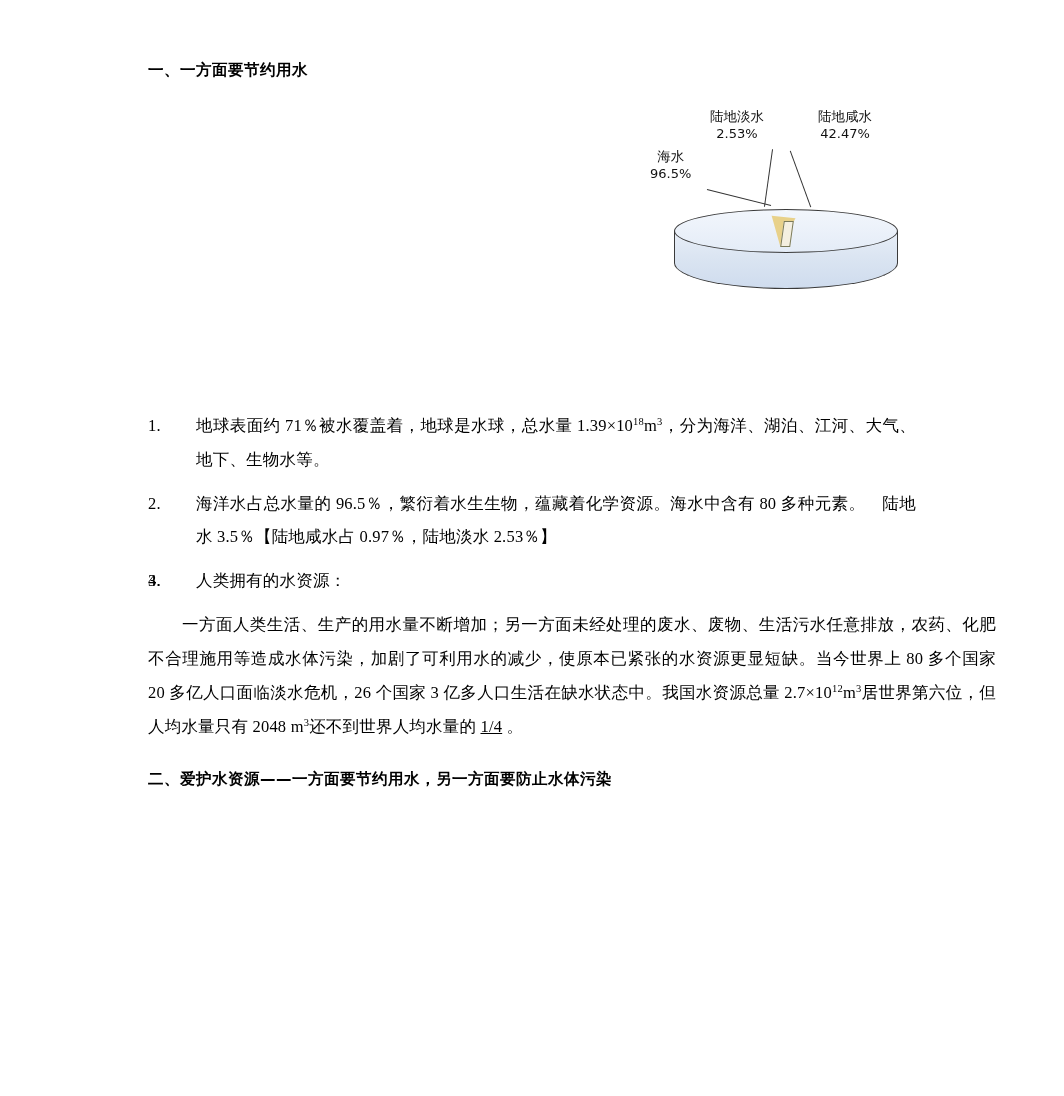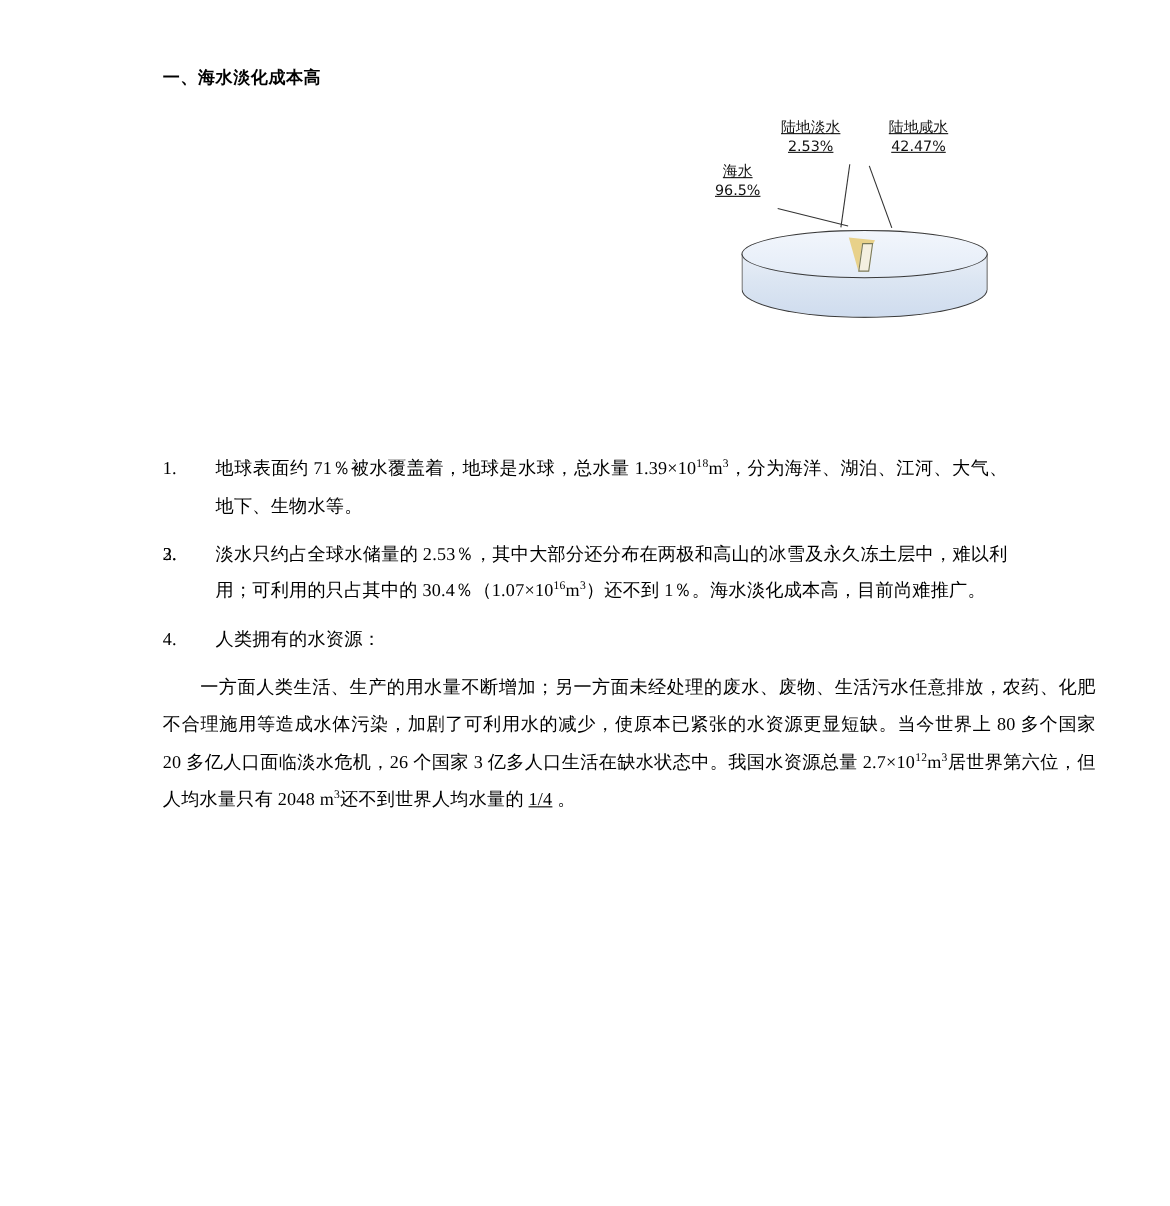--- a/index.html
+++ b/index.html
@@ -141,26 +141,25 @@
     box-sizing: border-box;
     transform: skewX(-8deg);
   }
   .lbl {
     position: absolute;
     font-family: "DejaVu Sans", "Liberation Sans", sans-serif;
     font-size: 13.5px;
     color: #111;
     line-height: 1.35;
     white-space: nowrap;
-    text-decoration: underline;
   }
   .lbl .pct { display: block; font-size: 13px; }
   .lbl-seawater { left: 0px; top: 42px; text-align: center; }
   .lbl-fresh { left: 60px; top: 2px; text-align: center; }
-  .lbl-saline { left: 158px; top: 2px; text-align: center; }
+  .lbl-saline { left: 168px; top: 2px; text-align: center; }
   .leader { position: absolute; background: #333; }
   .leader.l1 { left: 118px; top: 44px; width: 1px; height: 58px; transform: rotate(8deg); }
   .leader.l2 { left: 150px; top: 44px; width: 1px; height: 60px; transform: rotate(-20deg); }
   .leader.l3 { left: 56px; top: 92px; width: 66px; height: 1px; transform: rotate(14deg); }
   
   .body-list {
     margin: 44px 148px 0 148px;
     padding: 0;
     list-style: none;
   }
@@ -198,21 +197,21 @@
     font-family: "DejaVu Sans", "Liberation Sans", sans-serif;
     letter-spacing: 0.5px;
   }
 </style>
 </head>
 <body>
 
 <div class="page">
 
 
-  <div class="section-heading">一、海水淡化成本高</div>
+  <div class="section-heading">一、一方面要节约用水</div>
 
   <div class="figures">
 
 
     <div class="pie-wrap">
       <div class="lbl lbl-seawater">
         <span>海水</span>
         <span class="pct">96.5%</span>
       </div>
       <div class="lbl lbl-fresh">
@@ -237,27 +236,28 @@
     </div>
   </div>
 
   <ol class="body-list">
     <li>
       <span class="num">1.</span>
       <span>地球表面约 71％被水覆盖着，地球是水球，总水量 1.39×10<sup>18</sup>m<sup>3</sup>，分为海洋、湖泊、江河、大气、地下、生物水等。</span>
     </li>
     <li>
       <span class="num">2.</span>
+      <span>海洋水占总水量的 96.5％，繁衍着水生生物，蕴藏着化学资源。海水中含有 80 多种元素。　陆地水 3.5％【陆地咸水占 0.97％，陆地淡水 2.53％】</span>
     </li>
     <li>
       <span class="num">3.</span>
-      <span>淡水只约占全球水储量的 2.53％，其中大部分还分布在两极和高山的冰雪及永久冻土层中，难以利用；可利用的只占其中的 30.4％（1.07×10<sup>16</sup>m<sup>3</sup>）还不到 1％。海水淡化成本高，目前尚难推广。</span>
     </li>
     <li>
       <span class="num">4.</span>
       <span>人类拥有的水资源：</span>
     </li>
   </ol>
 
   <div class="para">一方面人类生活、生产的用水量不断增加；另一方面未经处理的废水、废物、生活污水任意排放，农药、化肥不合理施用等造成水体污染，加剧了可利用水的减少，使原本已紧张的水资源更显短缺。当今世界上 80 多个国家 20 多亿人口面临淡水危机，26 个国家 3 亿多人口生活在缺水状态中。我国水资源总量 2.7×10<sup>12</sup>m<sup>3</sup>居世界第六位，但人均水量只有 2048 m<sup>3</sup>还不到世界人均水量的 <span class="underline">1/4</span> 。</div>
 
+  <div class="section-heading2">二、爱护水资源——一方面要节约用水，另一方面要防止水体污染</div>
 
 </div>
 
 </body></html>

